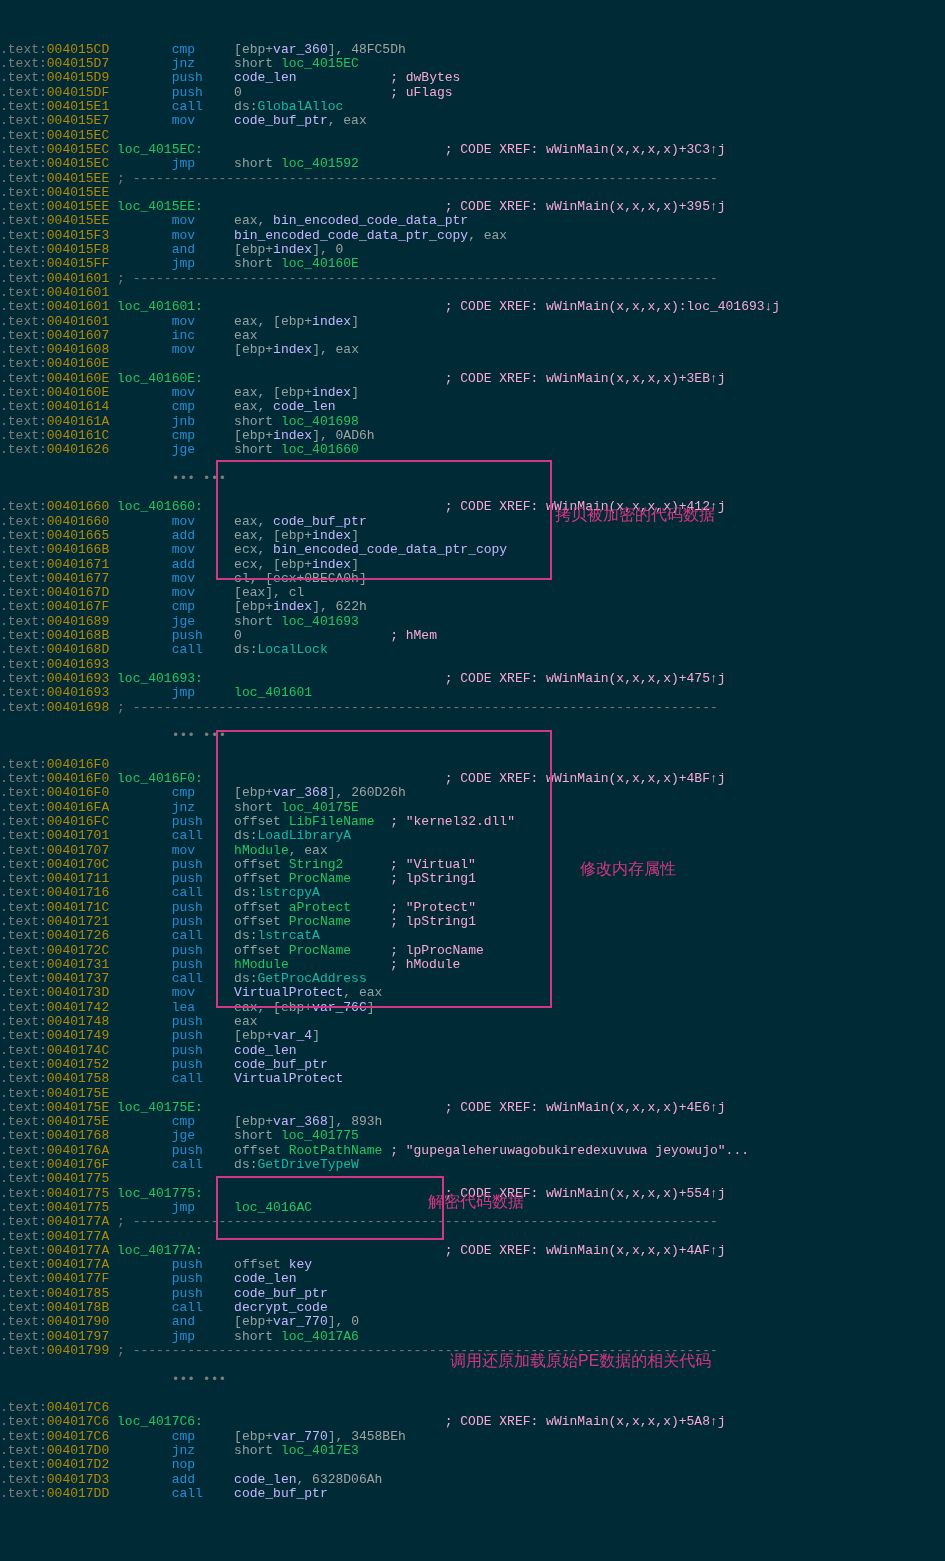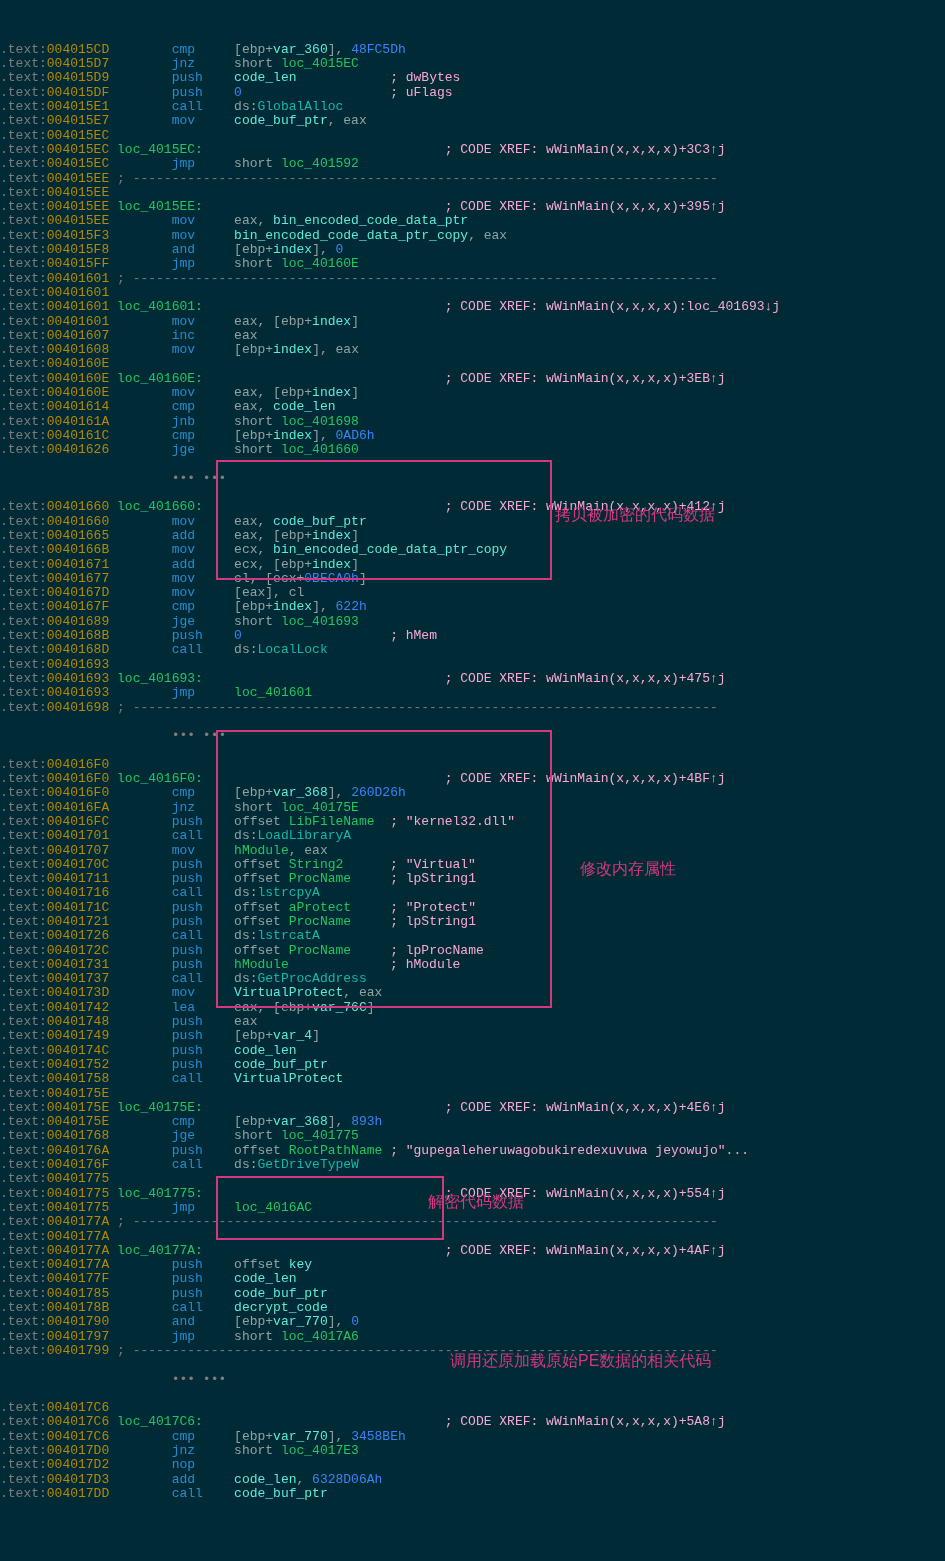--- a/index.html
+++ b/index.html
@@ -1,22 +1,22 @@
 <!DOCTYPE html>
 <html><head>
 <meta charset="utf-8">
 <style>
 body{margin:0;background:#002b36;font-family:'Consolas','Courier New',monospace;font-size:13px;line-height:14.3px;white-space:pre}
 .seg{color:#7c7c7c}
 .addr{color:#b58900}
 .label{color:#22c55e}
 .mn{color:#268bd2}
 .op{color:#93a1a1}
-.var{color:#5eead4}
-.num{color:#3b82f6}
+.var{color:#c4b5fd}
+.num{color:#a3a3a3}
 .api{color:#14b8a6}
 .cm{color:#f9a8d4}
 .sep{color:#7c7c7c}
 .row{display:block}
 .container{position:relative;padding:0}
 .box{position:absolute;border:2px solid #d33682;pointer-events:none}
 .note{position:absolute;color:#d33682;font-size:16px;font-family:'Microsoft YaHei','SimHei',sans-serif;font-weight:normal}
 </style>
 </head>
 <body>

